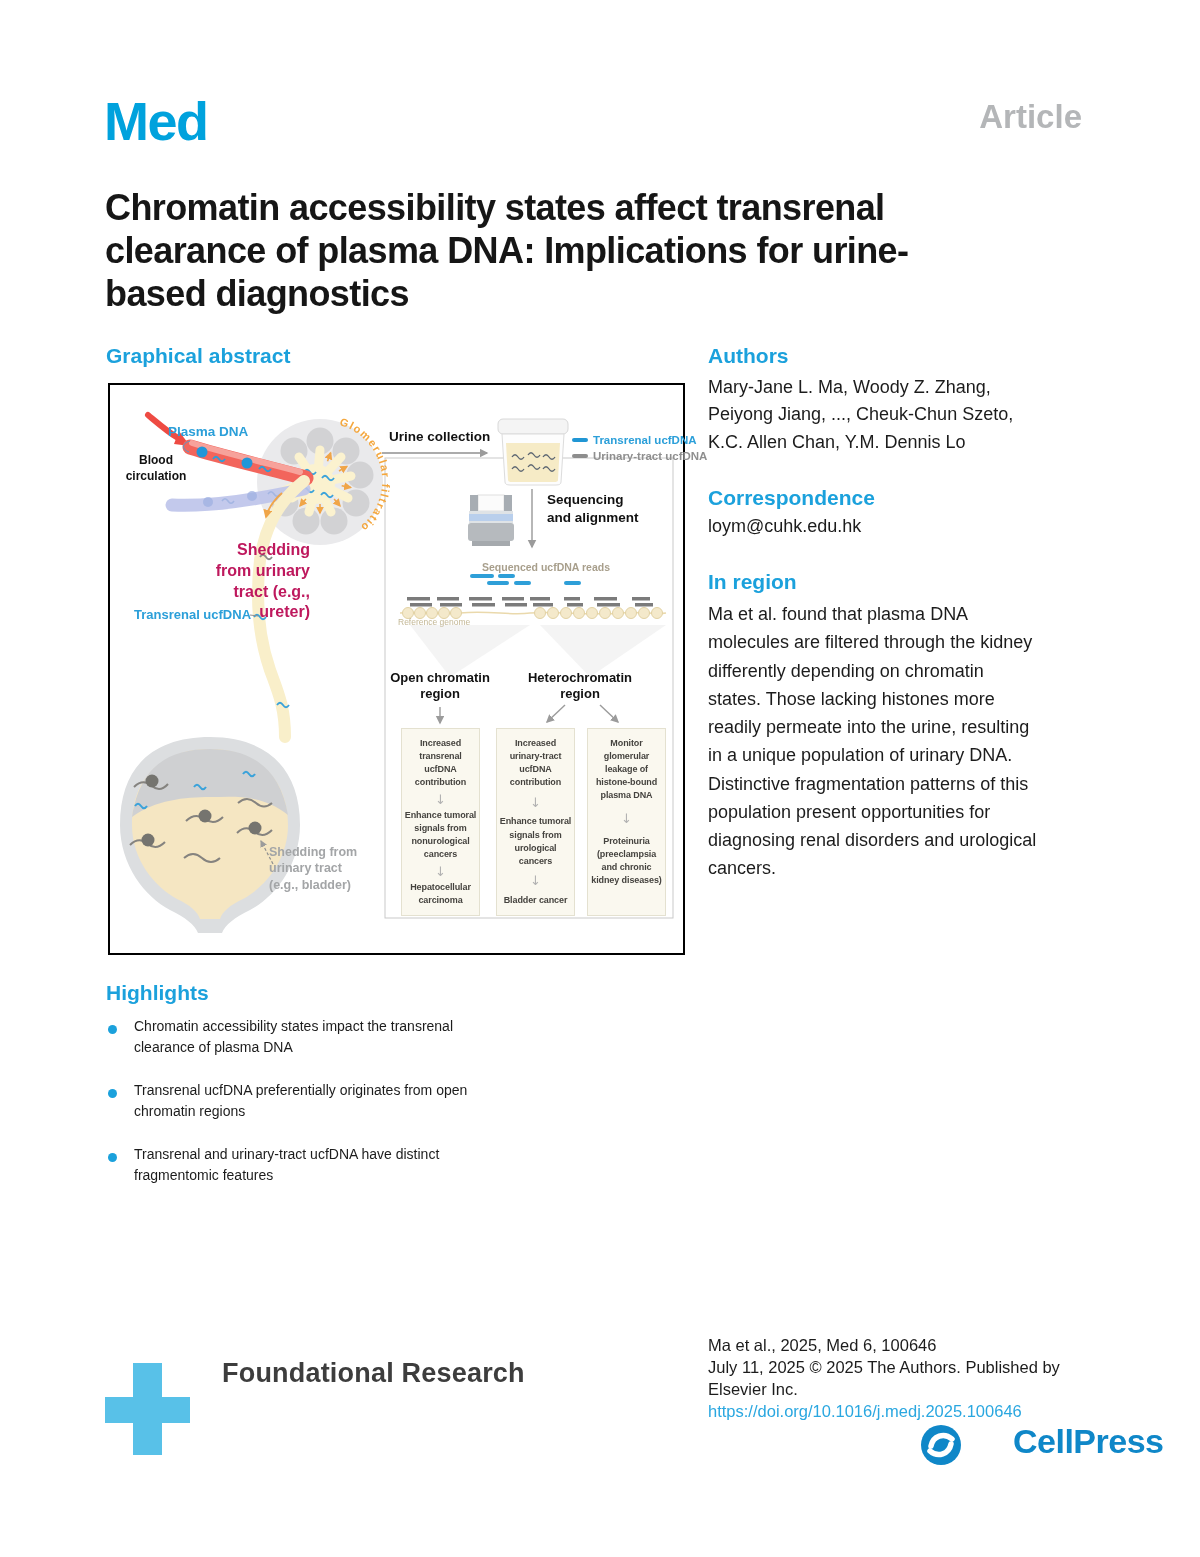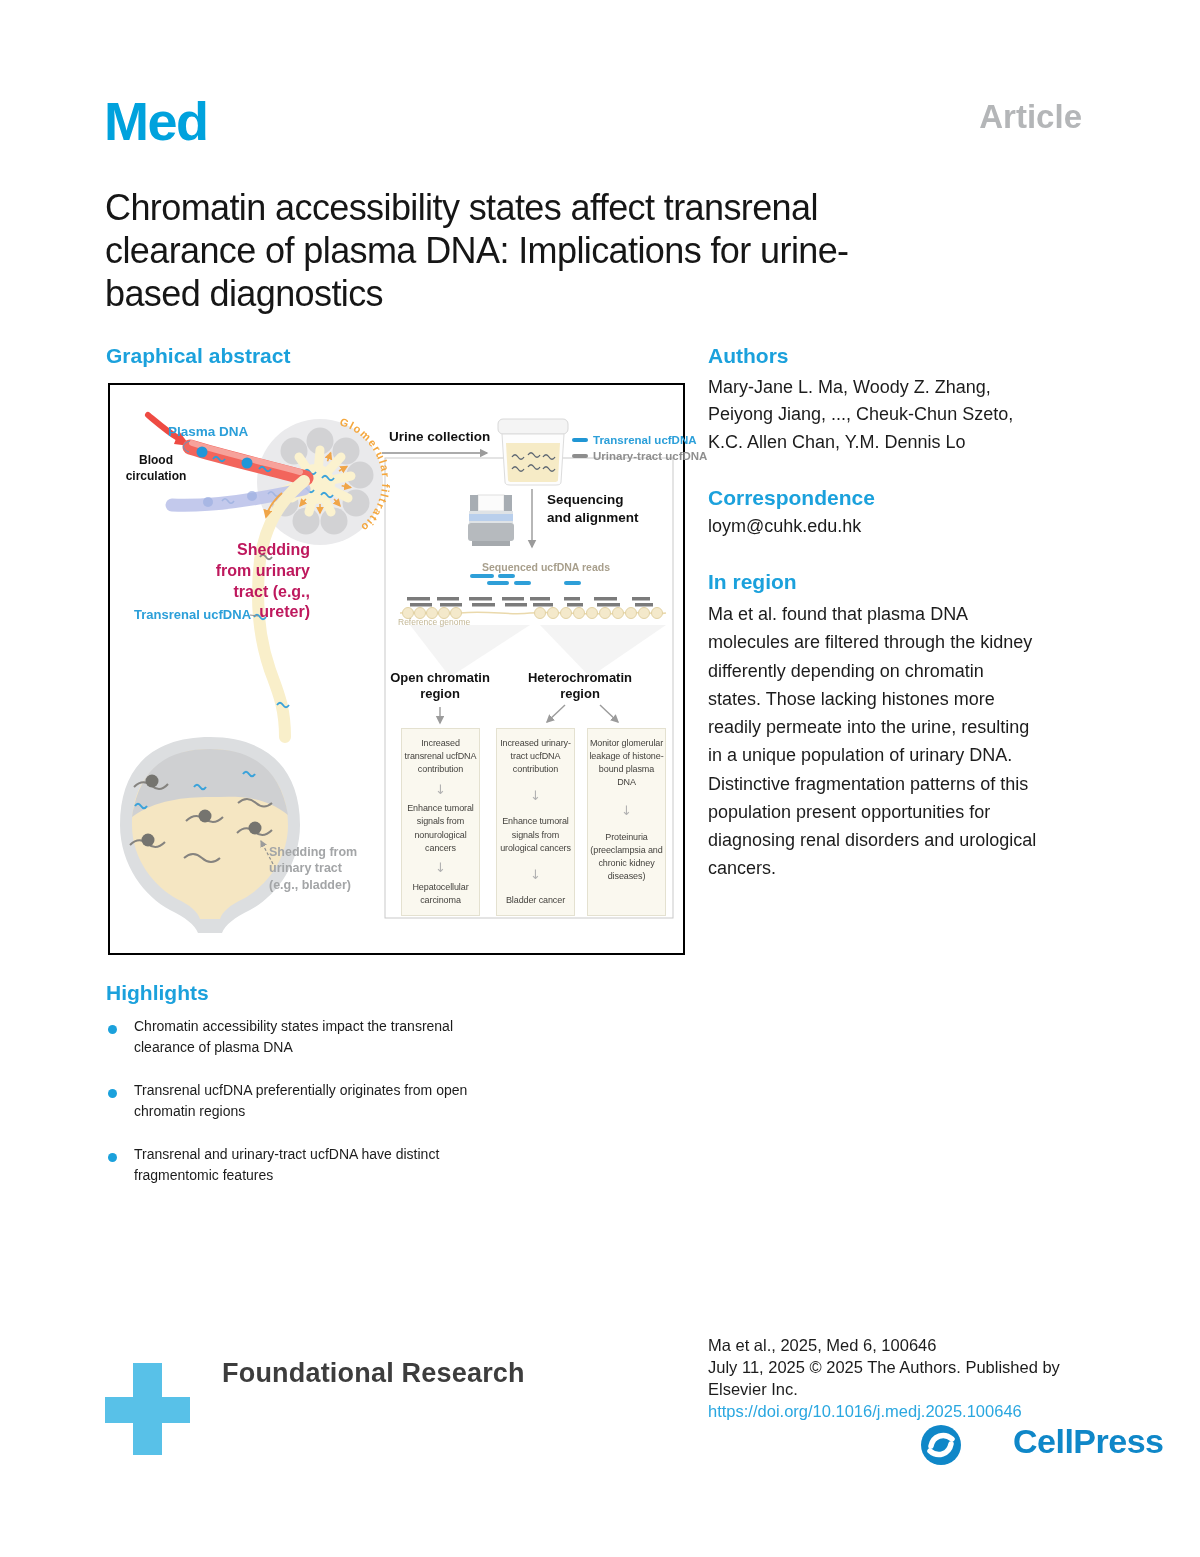--- a/index.html
+++ b/index.html
@@ -3,21 +3,21 @@
 <meta charset="utf-8">
 <style>
   * { margin:0; padding:0; box-sizing:border-box; }
   html,body { background:#ffffff; }
   body { font-family:"Liberation Sans", sans-serif; color:#1b1b1b; }
   .page { position:relative; width:1200px; height:1557px; background:#fff; overflow:hidden; }
 
   .med-logo { position:absolute; left:104px; top:90px; font-size:54px; font-weight:bold; color:#00a2dd; letter-spacing:-1.5px; }
   .article-type { position:absolute; right:118px; top:98px; font-size:33px; font-weight:bold; color:#b4b6b8; }
 
-  .title { position:absolute; left:105px; top:186px; width:980px; font-size:36px; font-weight:normal; color:#161616; line-height:1.2; letter-spacing:-0.6px; white-space:pre-line; }
+  .title { position:absolute; left:105px; top:186px; width:980px; font-size:36px; font-weight:bold; color:#161616; line-height:1.2; letter-spacing:-0.6px; white-space:pre-line; }
 
   .blue-head { color:#1ba1dc; font-size:21px; font-weight:bold; }
   .ga-heading { position:absolute; left:106px; top:344px; }
 
   .figure { position:absolute; left:108px; top:383px; width:577px; height:572px; border:2px solid #000; background:#fff; }
   .figure svg.art { position:absolute; left:0; top:0; }
   .fig-label { position:absolute; line-height:1.3; }
   .lbl-plasma { left:58px; top:38px; color:#2b9fd9; font-weight:bold; font-size:13.5px; white-space:nowrap; }
   .lbl-blood { left:6px; top:68px; width:80px; text-align:center; color:#111; font-weight:bold; font-size:12px; }
   .lbl-shed-ureter { left:100px; top:155px; width:100px; text-align:right; color:#be185d; font-weight:bold; font-size:16px; }
@@ -27,21 +27,21 @@
   .lbl-leg-blue { left:483px; top:48px; color:#2b9fd9; font-weight:bold; font-size:11.5px; white-space:nowrap; }
   .lbl-leg-gray { left:483px; top:64px; color:#8f8f8f; font-weight:bold; font-size:11.5px; white-space:nowrap; }
   .lbl-seq { left:437px; top:106px; width:100px; color:#111; font-weight:bold; font-size:13.5px; }
   .lbl-reads { left:330px; top:176px; width:212px; text-align:center; color:#a89f8c; font-size:10.5px; font-weight:bold; }
   .lbl-refgen { left:288px; top:232px; color:#c3b795; font-size:8.5px; }
   .lbl-open { left:275px; top:285px; width:110px; text-align:center; color:#111; font-weight:bold; font-size:13px; line-height:1.25; }
   .lbl-hetero { left:411px; top:285px; width:118px; text-align:center; color:#111; font-weight:bold; font-size:13px; line-height:1.25; }
 
   .flow-col { position:absolute; top:343px; width:79px; height:188px; background:#faf8ef; border:1px solid #e4e1d0; display:flex; flex-direction:column; align-items:center; justify-content:space-between; padding:8px 1px; }
   .fc1 { left:291px; } .fc2 { left:386px; } .fc3 { left:477px; }
-  .fb-text { font-size:9px; font-weight:normal; color:#45433f; text-align:center; line-height:1.45; letter-spacing:-0.1px; }
+  .fb-text { font-size:9px; font-weight:bold; color:#45433f; text-align:center; line-height:1.45; letter-spacing:-0.1px; }
   .fb-arrow { height:14px; display:flex; align-items:center; justify-content:center; }
   .fb-arrow::after { content:"↓"; color:#b2b2b2; font-size:13px; font-family:"DejaVu Sans", sans-serif; }
   .fc3 .fb-sp { flex:0 0 10px; }
 
   .right-col { position:absolute; left:708px; width:392px; }
   .authors-head { top:344px; } .corr-head { top:486px; } .brief-head { top:570px; }
   .rc-abs { position:absolute; }
   .authors-text { top:374px; font-size:18px; line-height:1.52; color:#1c1c1c; white-space:pre-line; }
   .corr-email { top:516px; font-size:18px; color:#1c1c1c; text-decoration:none; }
   .brief-text { top:600px; font-size:18px; line-height:1.57; color:#1c1c1c; white-space:pre-line; }

